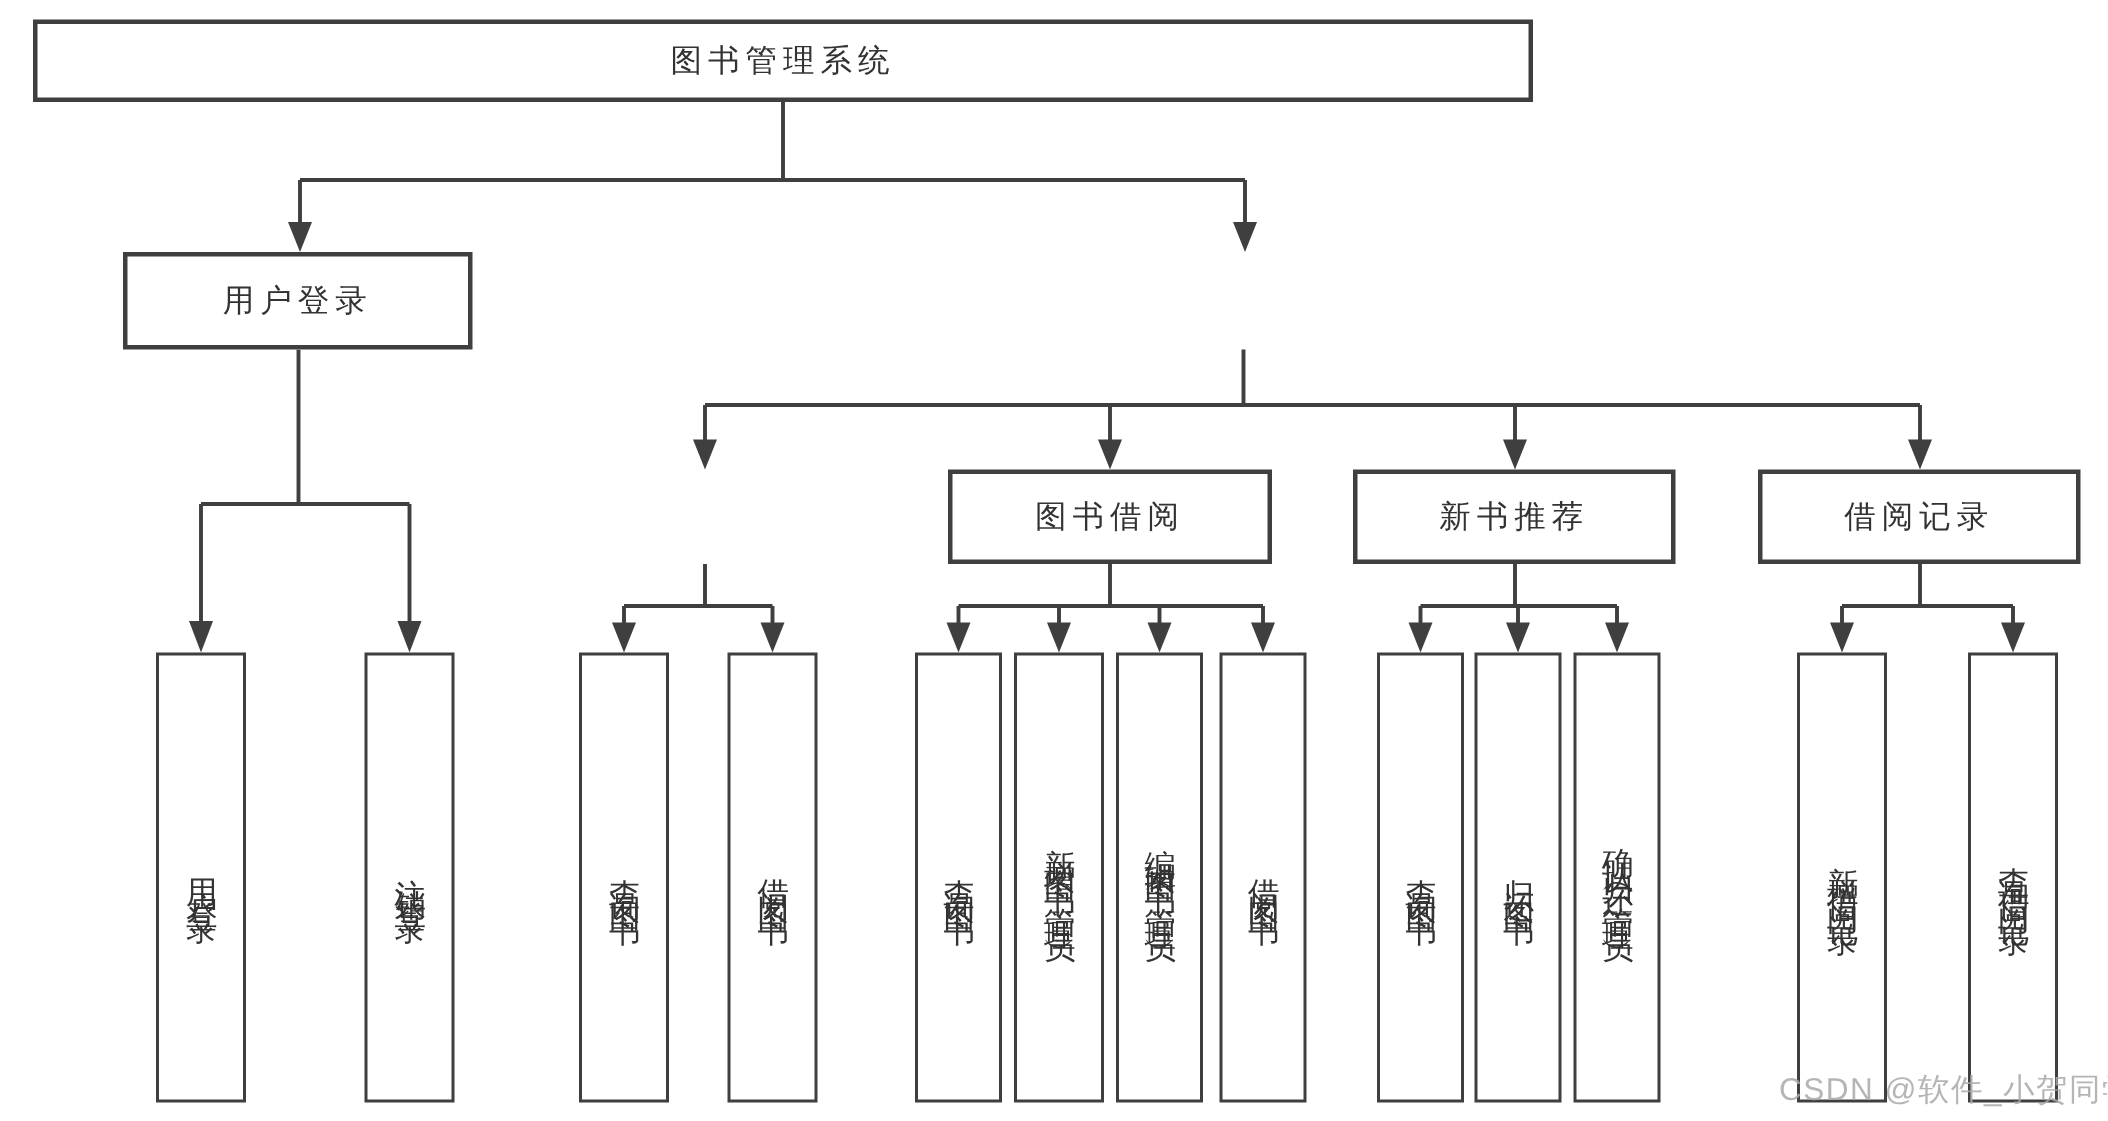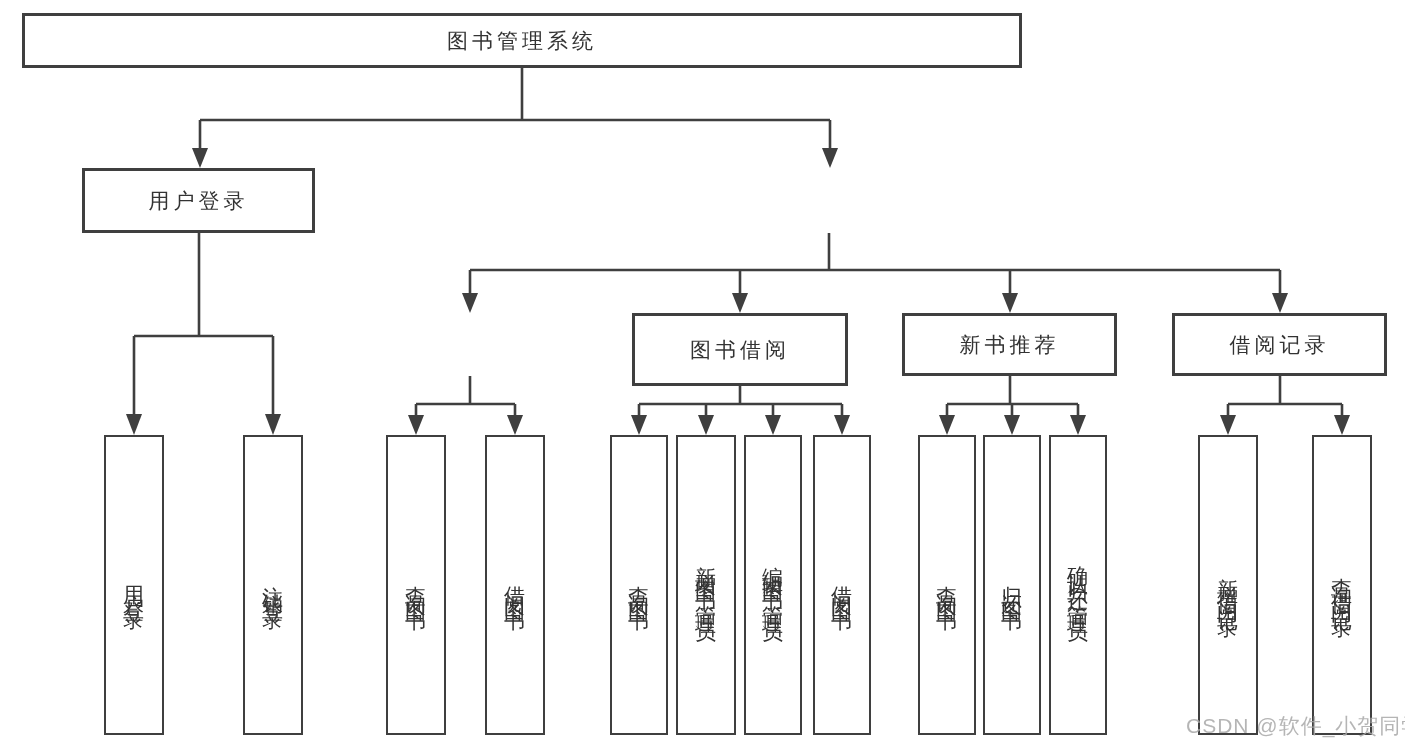--- a/index.html
+++ b/index.html
@@ -94,21 +94,21 @@
 
     <path d="M1280 376 V404 M1228 404 H1342 M1228 404 V417 M1342 404 V417"></path>
     <polygon points="1220,415 1236,415 1228,435"></polygon>
     <polygon points="1334,415 1350,415 1342,435"></polygon>
   </svg>
 
   <div class="box h" style="left:22px;top:13px;width:1000px;height:55px">图书管理系统</div>
 
   <div class="box h" style="left:82px;top:168px;width:233px;height:65px">用户登录</div>
 
-  <div class="box h" style="left:632px;top:313px;width:216px;height:73px">图书借阅</div>
+  <div class="box h" style="left:632px;top:313px;width:216px;height:63px">图书借阅</div>
   <div class="box h" style="left:902px;top:313px;width:215px;height:63px">新书推荐</div>
   <div class="box h" style="left:1172px;top:313px;width:215px;height:63px">借阅记录</div>
 
   <div class="box v" style="left:104px;top:435px;width:60px;height:300px">用户登录</div>
   <div class="box v" style="left:243px;top:435px;width:60px;height:300px">注销登录</div>
 
   <div class="box v" style="left:386px;top:435px;width:60px;height:300px">查询图书</div>
   <div class="box v" style="left:485px;top:435px;width:60px;height:300px">借阅图书</div>
 
   <div class="box v" style="left:610px;top:435px;width:58px;height:300px">查询图书</div>

